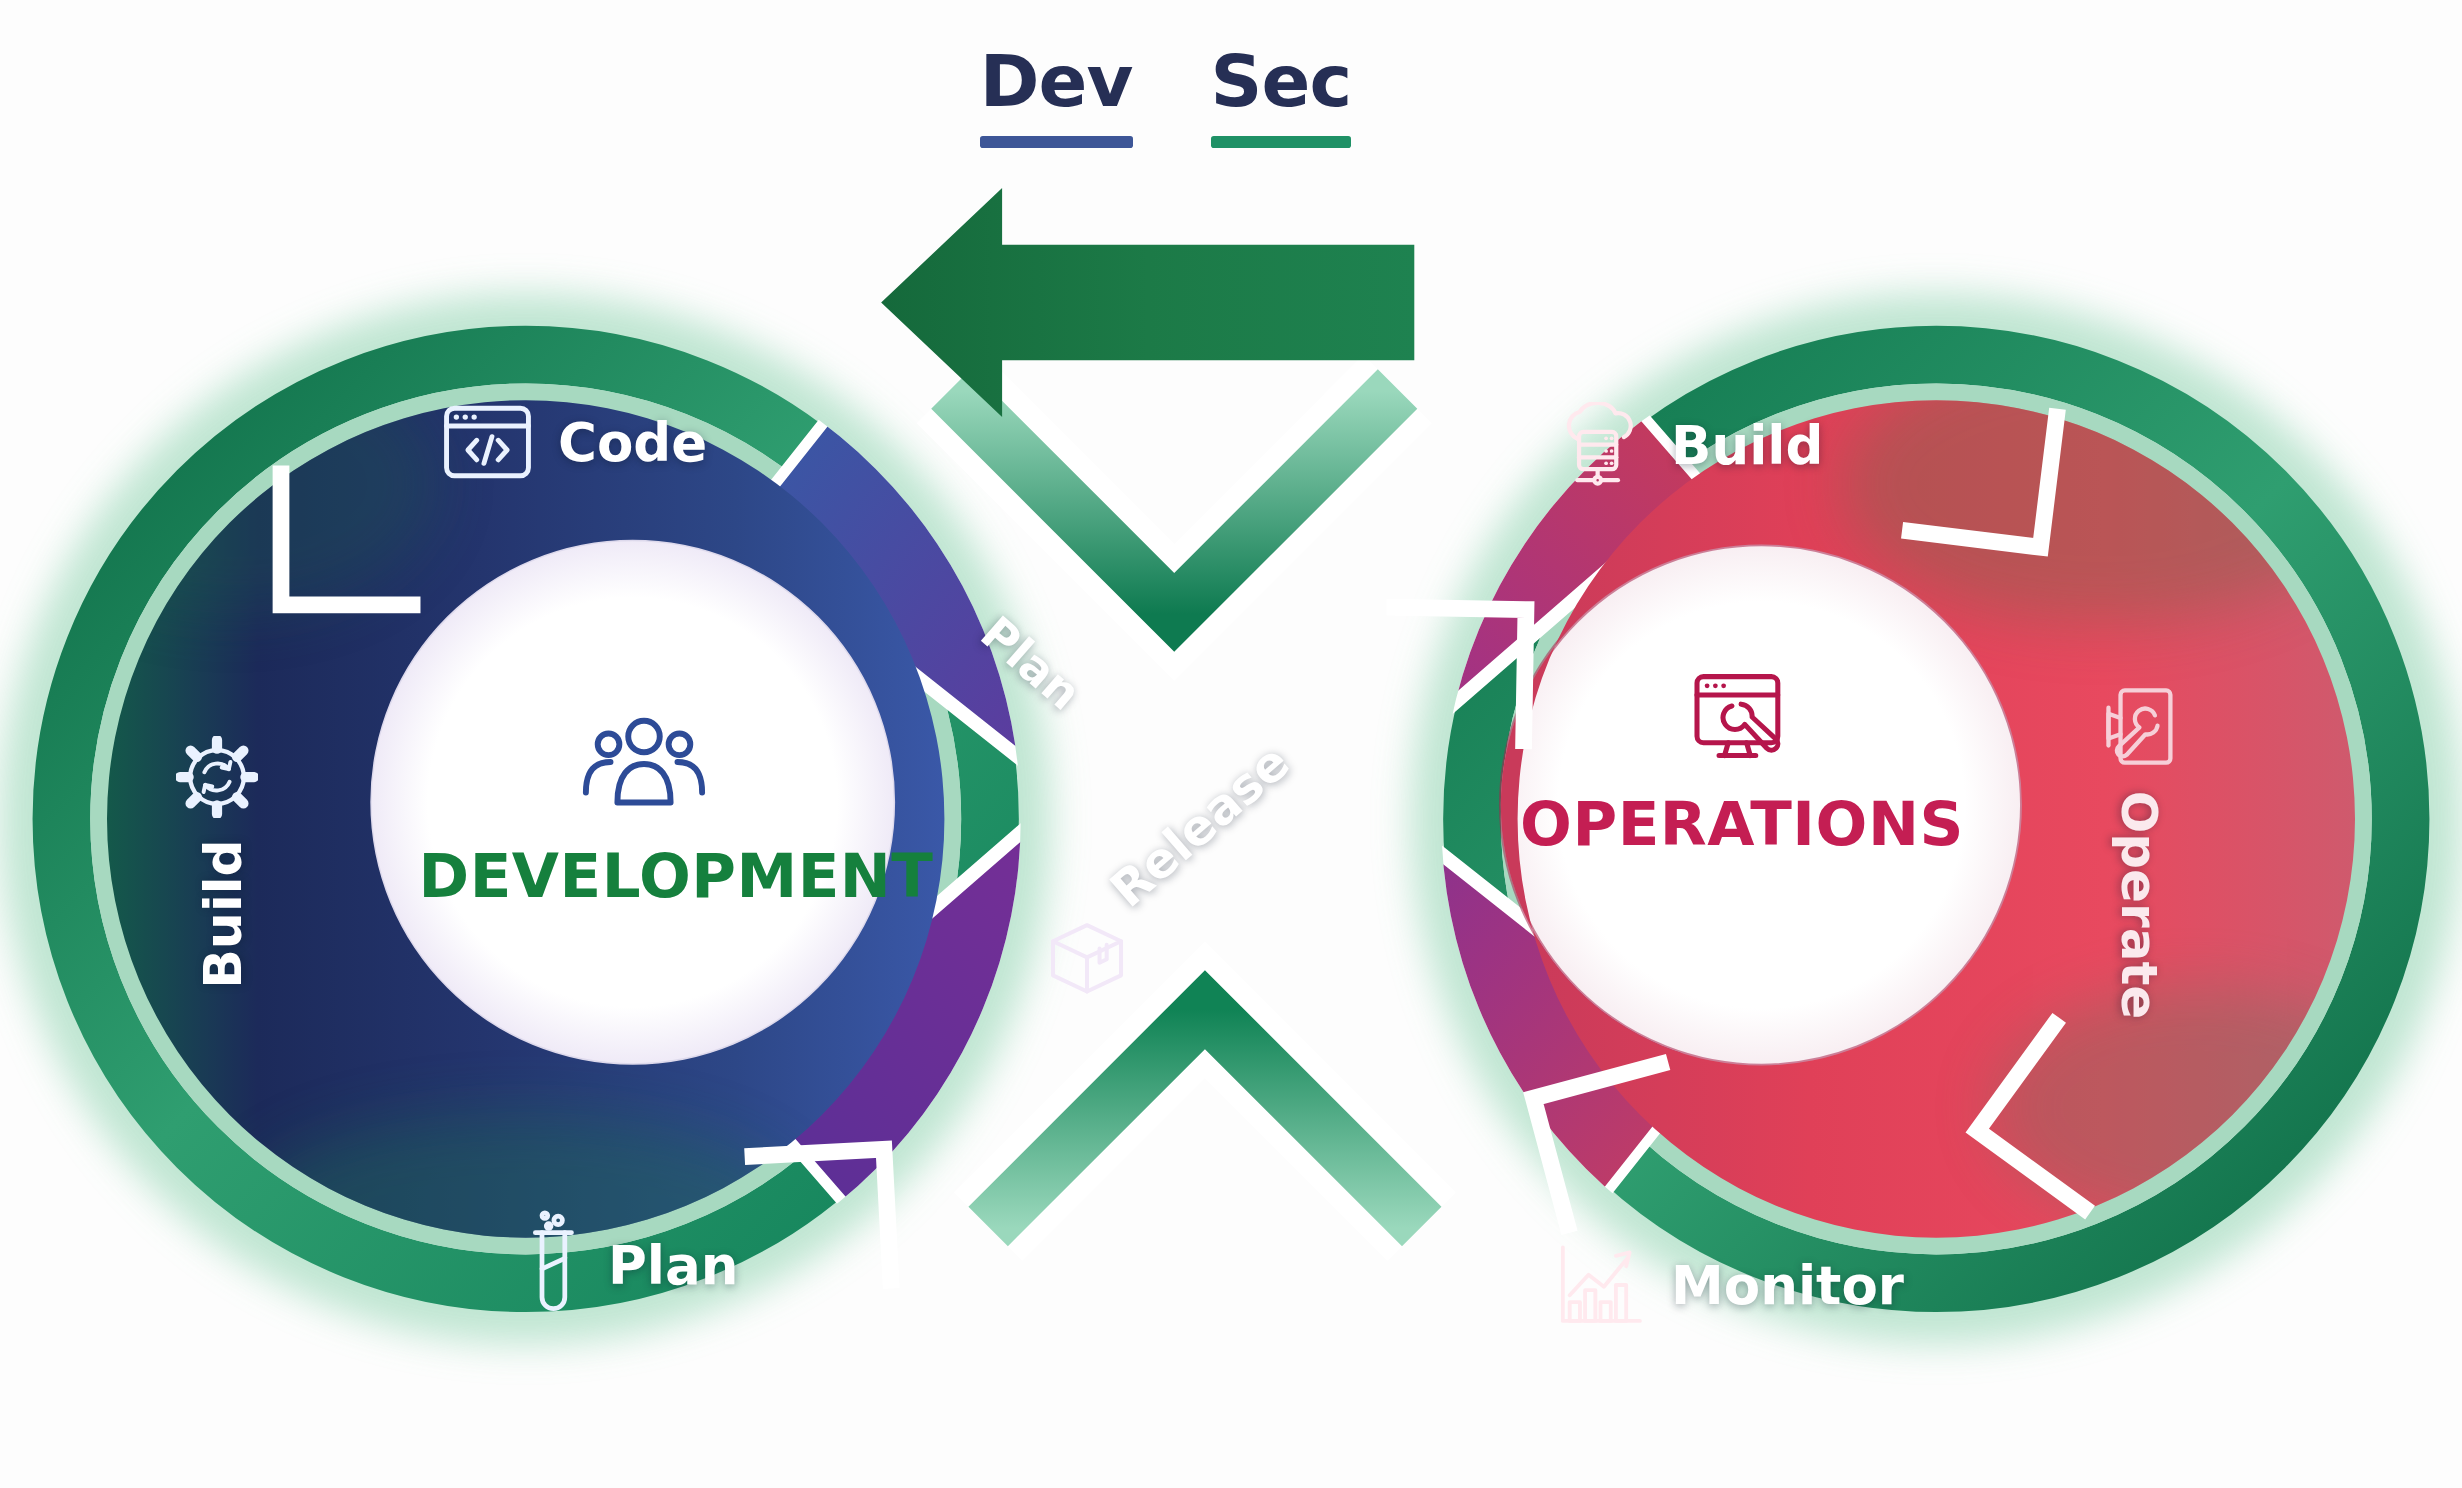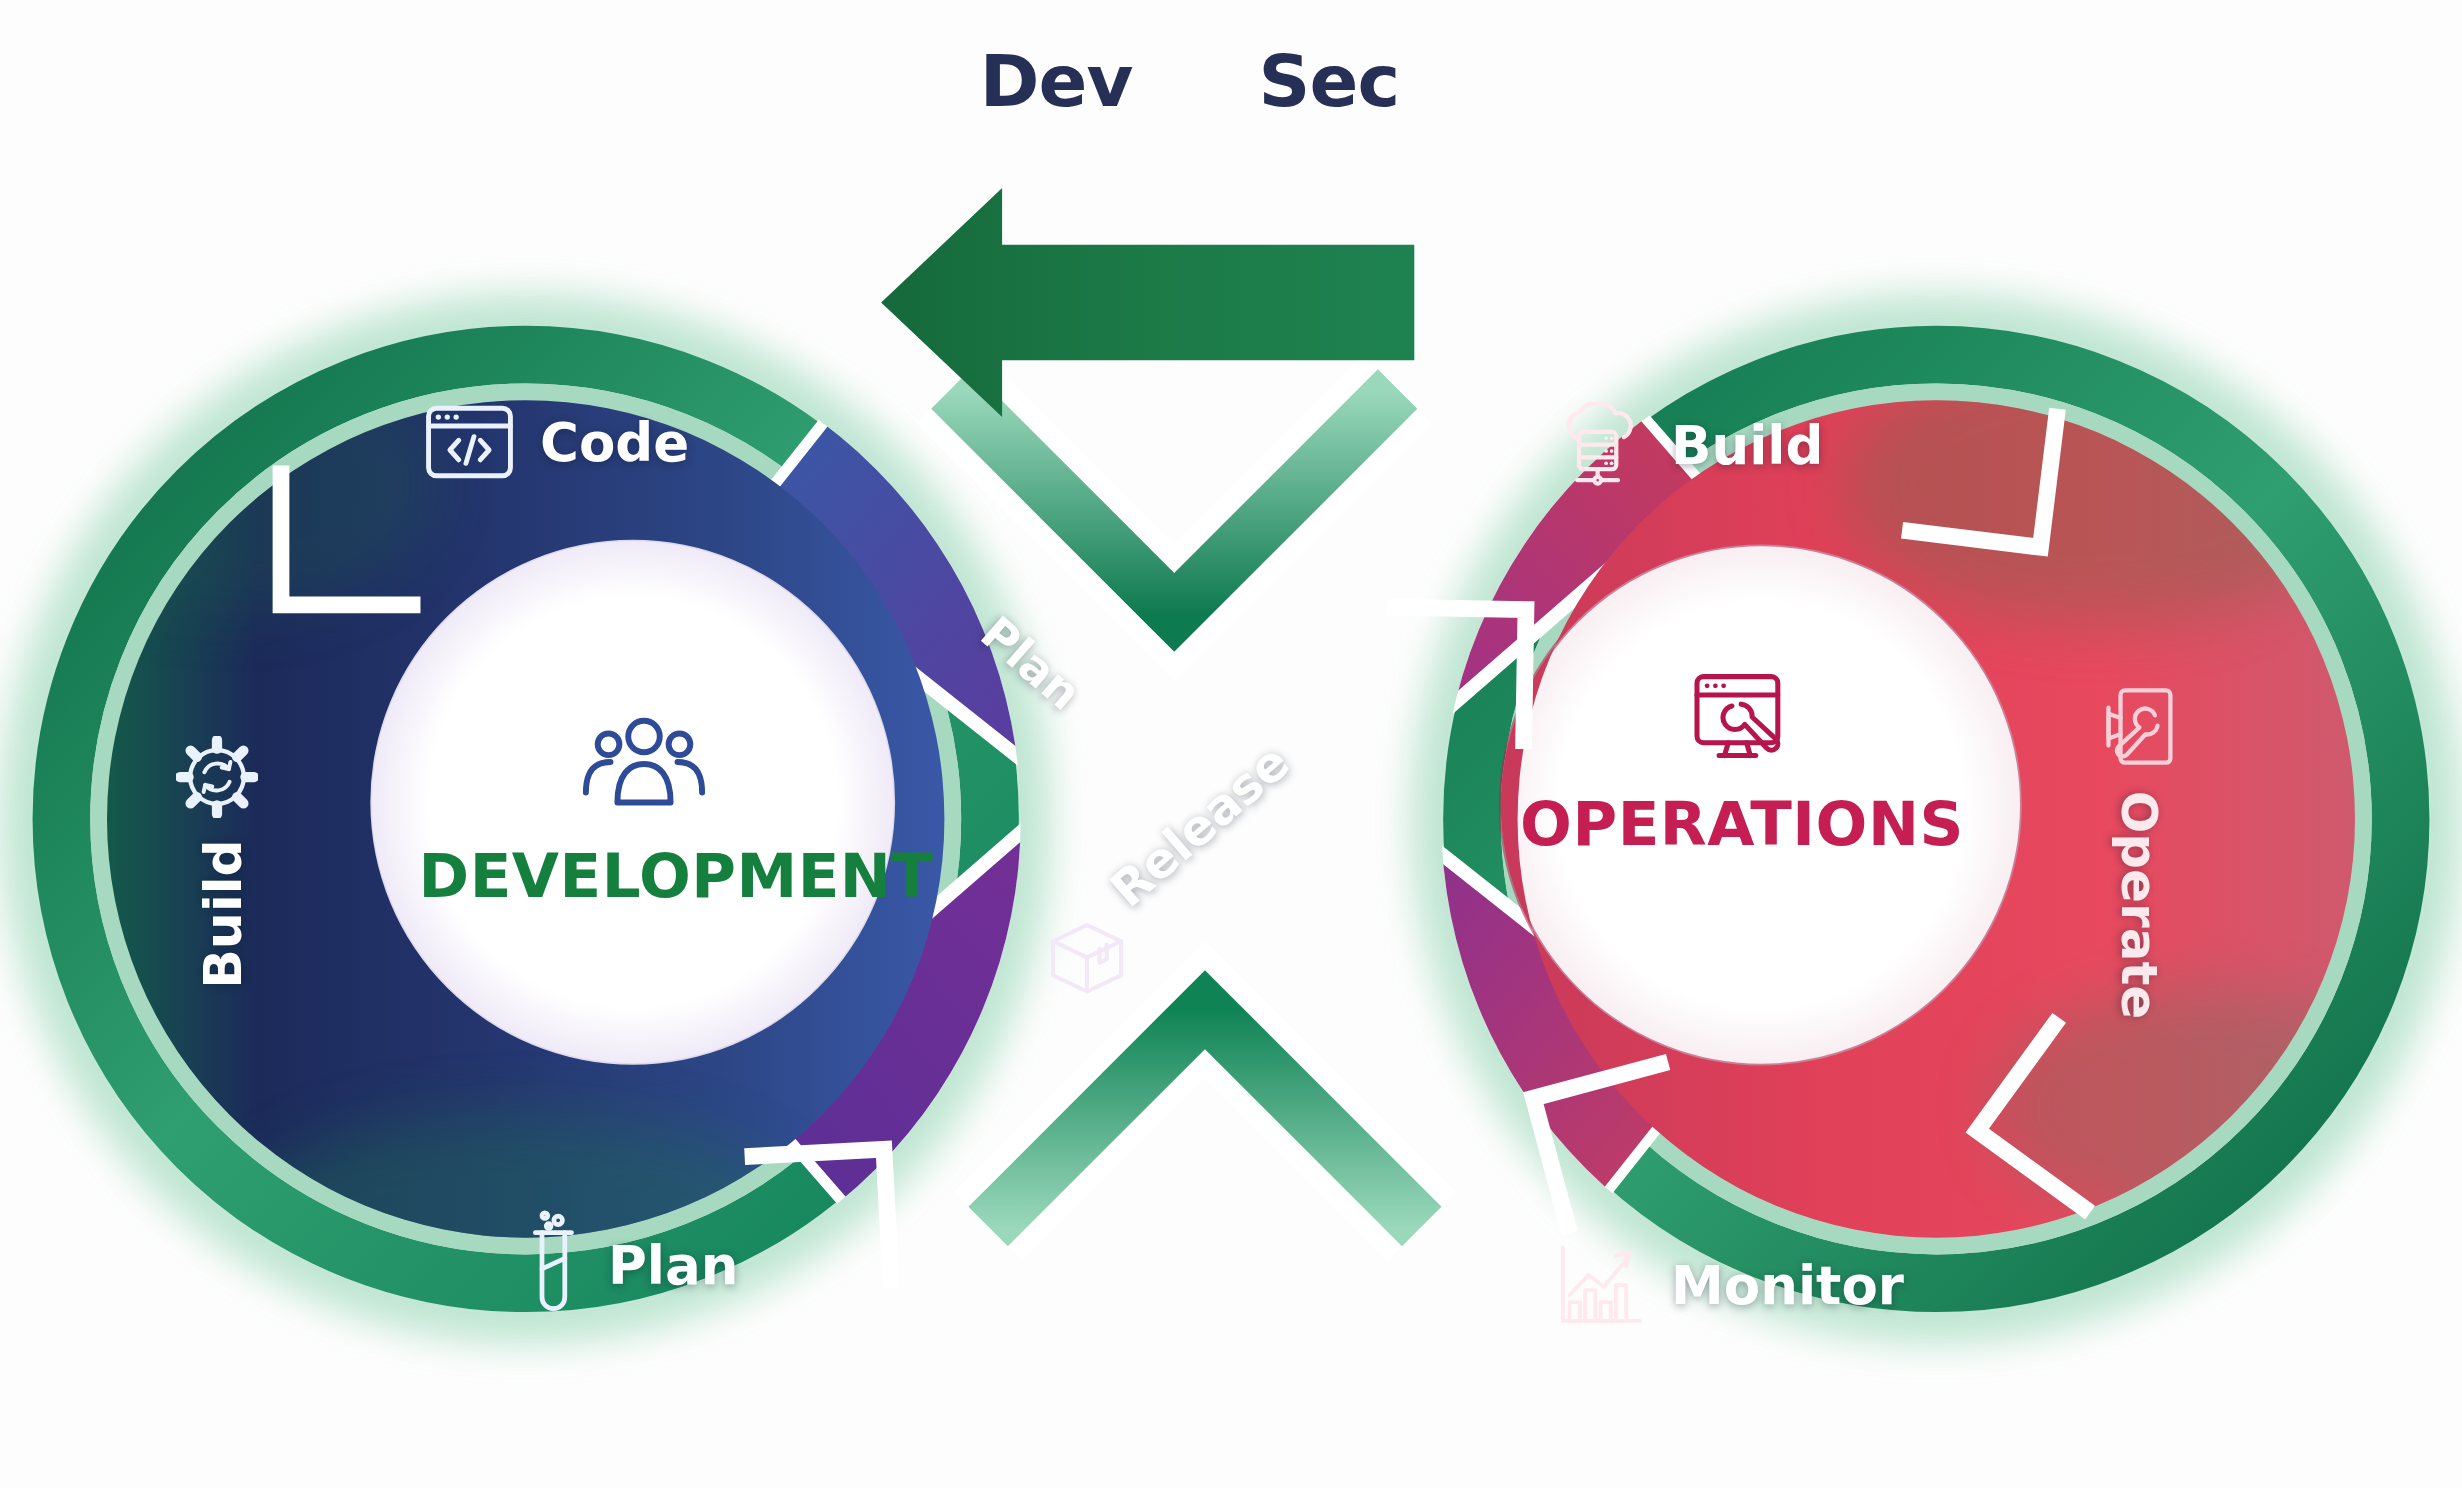--- a/index.html
+++ b/index.html
@@ -4,21 +4,21 @@
 <style>
   html,body{margin:0;padding:0;background:#fff;}
   body{width:2462px;height:1489px;overflow:hidden;
        font-family:"DejaVu Sans","Liberation Sans",sans-serif;}
   .canvas{position:relative;width:2462px;height:1489px;background:#fdfdfd;}
   .bg-svg{position:absolute;left:0;top:0;width:2462px;height:1489px;}
 
   
   .title-row{position:absolute;left:838px;top:45px;width:655px;
              display:flex;justify-content:center;gap:78px;}
-  .tword{display:flex;flex-direction:row;align-items:flex-start;margin-left:48px;}
+  .tword{display:flex;flex-direction:column;align-items:flex-start;}
   .tword-text{font-size:72px;font-weight:800;color:#262f55;line-height:1.0;
               letter-spacing:-0.9px;}
   .tword-underline{height:12px;border-radius:2.8px;margin-top:18.6px;align-self:stretch;}
 
   
   .shift-label{position:absolute;left:1005px;top:268px;width:307px;text-align:center;
                font-size:52px;font-weight:800;color:#fff;letter-spacing:0.5px;}
 
   
   .stage{position:absolute;display:flex;align-items:center;gap:26px;}
@@ -185,21 +185,21 @@
       <span class="tword-text">Dev</span>
       <span class="tword-underline" style="background-color: rgb(61, 86, 151);"></span>
     </div>
     <div class="tword">
       <span class="tword-text">Sec</span>
       <span class="tword-underline" style="background-color: rgb(31, 145, 102);"></span>
     </div>
   </div>
 
 
-  <div class="stage" style="left:425px;top:402px;">
+  <div class="stage" style="left:443px;top:402px;">
     <svg class="icon" width="89" height="80" viewBox="0 0 100 84" fill="none" stroke="#eaf2ff" stroke-width="5.5" stroke-linecap="round" stroke-linejoin="round">
       <rect x="4" y="4" width="92" height="76" rx="9"></rect>
       <line x1="4" y1="24" x2="96" y2="24"></line>
       <g fill="#eaf2ff" stroke="none">
         <circle cx="15" cy="14" r="3"></circle>
           <circle cx="25" cy="14" r="3"></circle>
           <circle cx="35" cy="14" r="3"></circle>
       </g>
       <path d="M38,40 L28,51 L38,62"></path>
       <path d="M62,40 L72,51 L62,62"></path>

